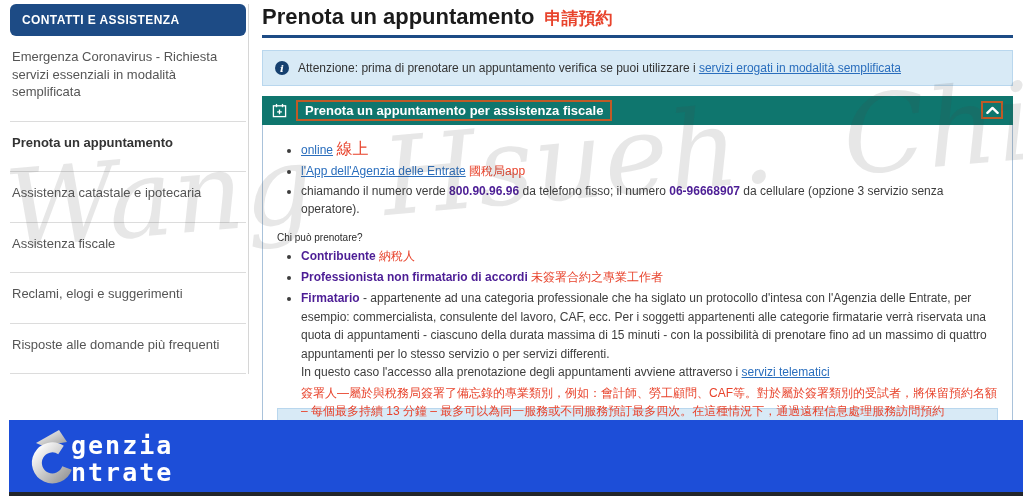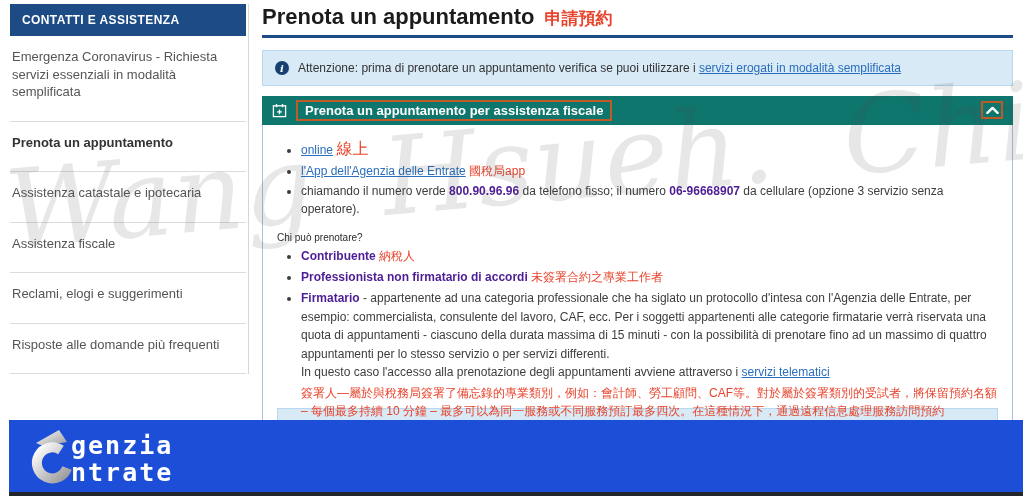--- a/index.html
+++ b/index.html
@@ -6,21 +6,21 @@
   html,body { background:#ffffff; }
   #page {
     position:relative; width:1023px; height:496px; overflow:hidden;
     font-family:"Liberation Sans", sans-serif; background:#ffffff;
   }
 
   
   .sidebar { position:absolute; left:10px; top:4px; width:239px; min-height:336px;
              border-right:1px solid #d6d6d6; padding-right:2px; }
   .side-header { background:#1d4b85; color:#fff; font-weight:bold; font-size:12px;
-                 letter-spacing:.4px; padding:9px 12px; }
+                 letter-spacing:.4px; padding:9px 12px;border-radius:6px; }
   .side-list { list-style:none; }
   .side-item { padding:12px 10px 20px 2px; border-bottom:1px solid #dcdcdc;
                font-size:13px; color:#555; line-height:1.35; cursor:pointer; }
   .side-item.active { font-weight:bold; color:#333; }
 
   
   .main { position:absolute; left:262px; top:4px; width:751px; }
   .title-row { display:flex; align-items:baseline; gap:10px; margin:0 0 5px; }
   .page-title { font-size:22px; font-weight:bold; color:#1b1b1b; }
   .page-title-zh { font-size:17px; font-weight:bold; color:#e8432c; }
@@ -152,21 +152,21 @@
           <span class="b">Contribuente</span>
           <span class="zh">納稅人</span>
         </li>
         <li>
           <span class="b">Professionista non firmatario di accordi</span>
           <span class="zh">未簽署合約之專業工作者</span>
         </li>
         <li style="line-height:1.55;">
           <span class="b">Firmatario</span><span> - appartenente ad una categoria professionale che ha siglato un protocollo d'intesa con l'Agenzia delle Entrate, per esempio: commercialista, consulente del lavoro, CAF, ecc. Per i soggetti appartenenti alle categorie firmatarie verrà riservata una quota di appuntamenti - ciascuno della durata massima di 15 minuti - con la possibilità di prenotare fino ad un massimo di quattro appuntamenti per lo stesso servizio o per servizi differenti.</span><br>
           <span>In questo caso l'accesso alla prenotazione degli appuntamenti avviene attraverso i </span><span class="link">servizi telematici</span>
-          <div class="zh-para">簽署人—屬於與稅務局簽署了備忘錄的專業類別，例如：會計師、勞工顧問、CAF等。對於屬於簽署類別的受試者，將保留預約名額 – 每個最多持續 10 分鐘 – 最多可以為同一服務或不同服務預訂最多四次。在這種情況下，通過遠程信息處理服務訪問預約</div>
+          <div class="zh-para">簽署人—屬於與稅務局簽署了備忘錄的專業類別，例如：會計師、勞工顧問、CAF等。對於屬於簽署類別的受試者，將保留預約名額 – 每個最多持續 13 分鐘 – 最多可以為同一服務或不同服務預訂最多四次。在這種情況下，通過遠程信息處理服務訪問預約</div>
         </li>
       </ul>
 
       <div class="alert alert-2">
         <span class="info-icon">i</span>
         <span class="alert-text">
           <span>Per prenotare un appuntamento presso gli uffici delle Direzioni regionali </span><span class="b">Lombardia</span><span> e </span><span class="b">Veneto</span><span> seleziona questo </span><span class="link">link</span>
         </span>
       </div>
     </div>

